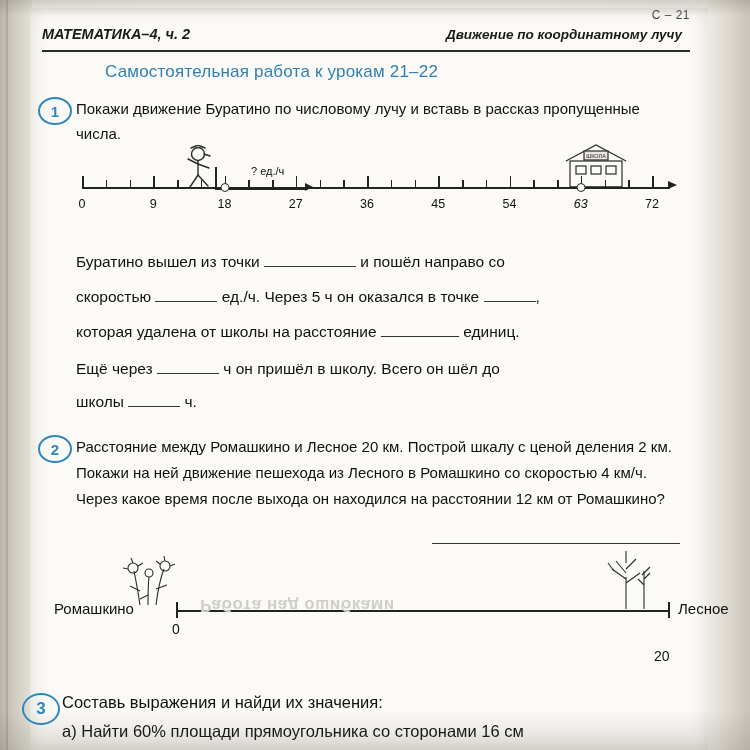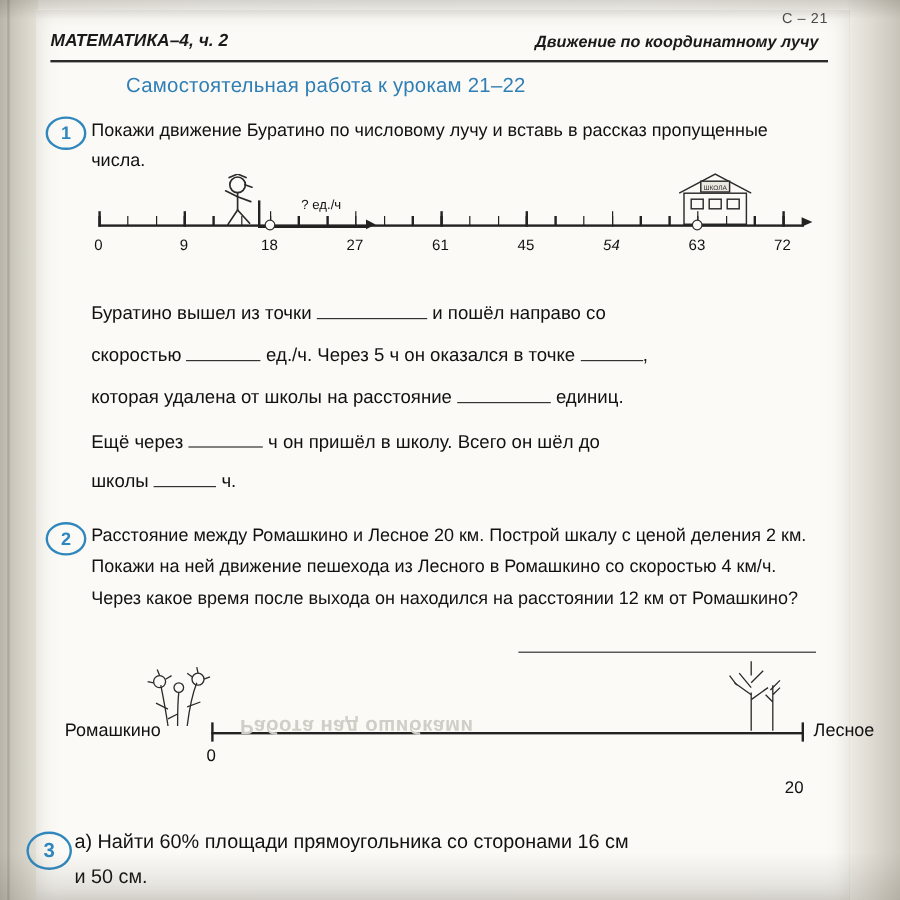--- a/index.html
+++ b/index.html
@@ -436,27 +436,27 @@
         <div class="tick" style="left: 592px;"></div>
         <div class="tick major" style="left: 22px;"></div>
         <div class="tlabel" style="left: 22px;">0</div>
         <div class="tick major" style="left: 93.25px;"></div>
         <div class="tlabel" style="left: 93.25px;">9</div>
         <div class="tick major" style="left: 164.5px;"></div>
         <div class="tlabel" style="left: 164.5px;">18</div>
         <div class="tick major" style="left: 235.75px;"></div>
         <div class="tlabel" style="left: 235.75px;">27</div>
         <div class="tick major" style="left: 307px;"></div>
-        <div class="tlabel" style="left: 307px;">61</div>
+        <div class="tlabel" style="left: 307px;">36</div>
         <div class="tick major" style="left: 378.25px;"></div>
         <div class="tlabel" style="left: 378.25px;">45</div>
         <div class="tick major" style="left: 449.5px;"></div>
-        <div class="tlabel" style="left: 449.5px; font-style: italic;">54</div>
+        <div class="tlabel" style="left: 449.5px;">54</div>
         <div class="tick major" style="left: 520.75px;"></div>
-        <div class="tlabel" style="left: 520.75px;">63</div>
+        <div class="tlabel" style="left: 520.75px; font-style: italic;">63</div>
         <div class="tick major" style="left: 592px;"></div>
         <div class="tlabel" style="left: 592px;">72</div>
         <div class="dot" style="left: 164.5px;"></div>
         <div class="dot" style="left: 520.75px;"></div>
       </div>
   </div>
 
   <div class="para">
     <div style="position:absolute; left:0; top:0; width:600px;">
       <span>Буратино вышел из точки</span>
@@ -524,19 +524,20 @@
     <div class="scale-label" style="left:14px; top:45px;">Ромашкино</div>
     <div class="scale-label" style="left:638px; top:45px;">Лесное</div>
     <div class="scale-num" style="left:132px; top:66px;">0</div>
     <div class="scale-num" style="left:614px; top:49px;margin-top:44px;">20</div>
   </div>
 
   <div class="watermark">Работа над ошибками</div>
 
   <div class="num-circle" id="task3-num">3</div>
   <div class="task-text" id="task3-text">
+    <div>Составь выражения и найди их значения:</div>
     <div>а) Найти 60% площади прямоугольника со сторонами 16 см</div>
     <div>и 50 см.</div>
   </div>
 
   <div class="shadow-top"></div>
   <div class="shadow-bottom"></div>
 </div>
 
 </body></html>

